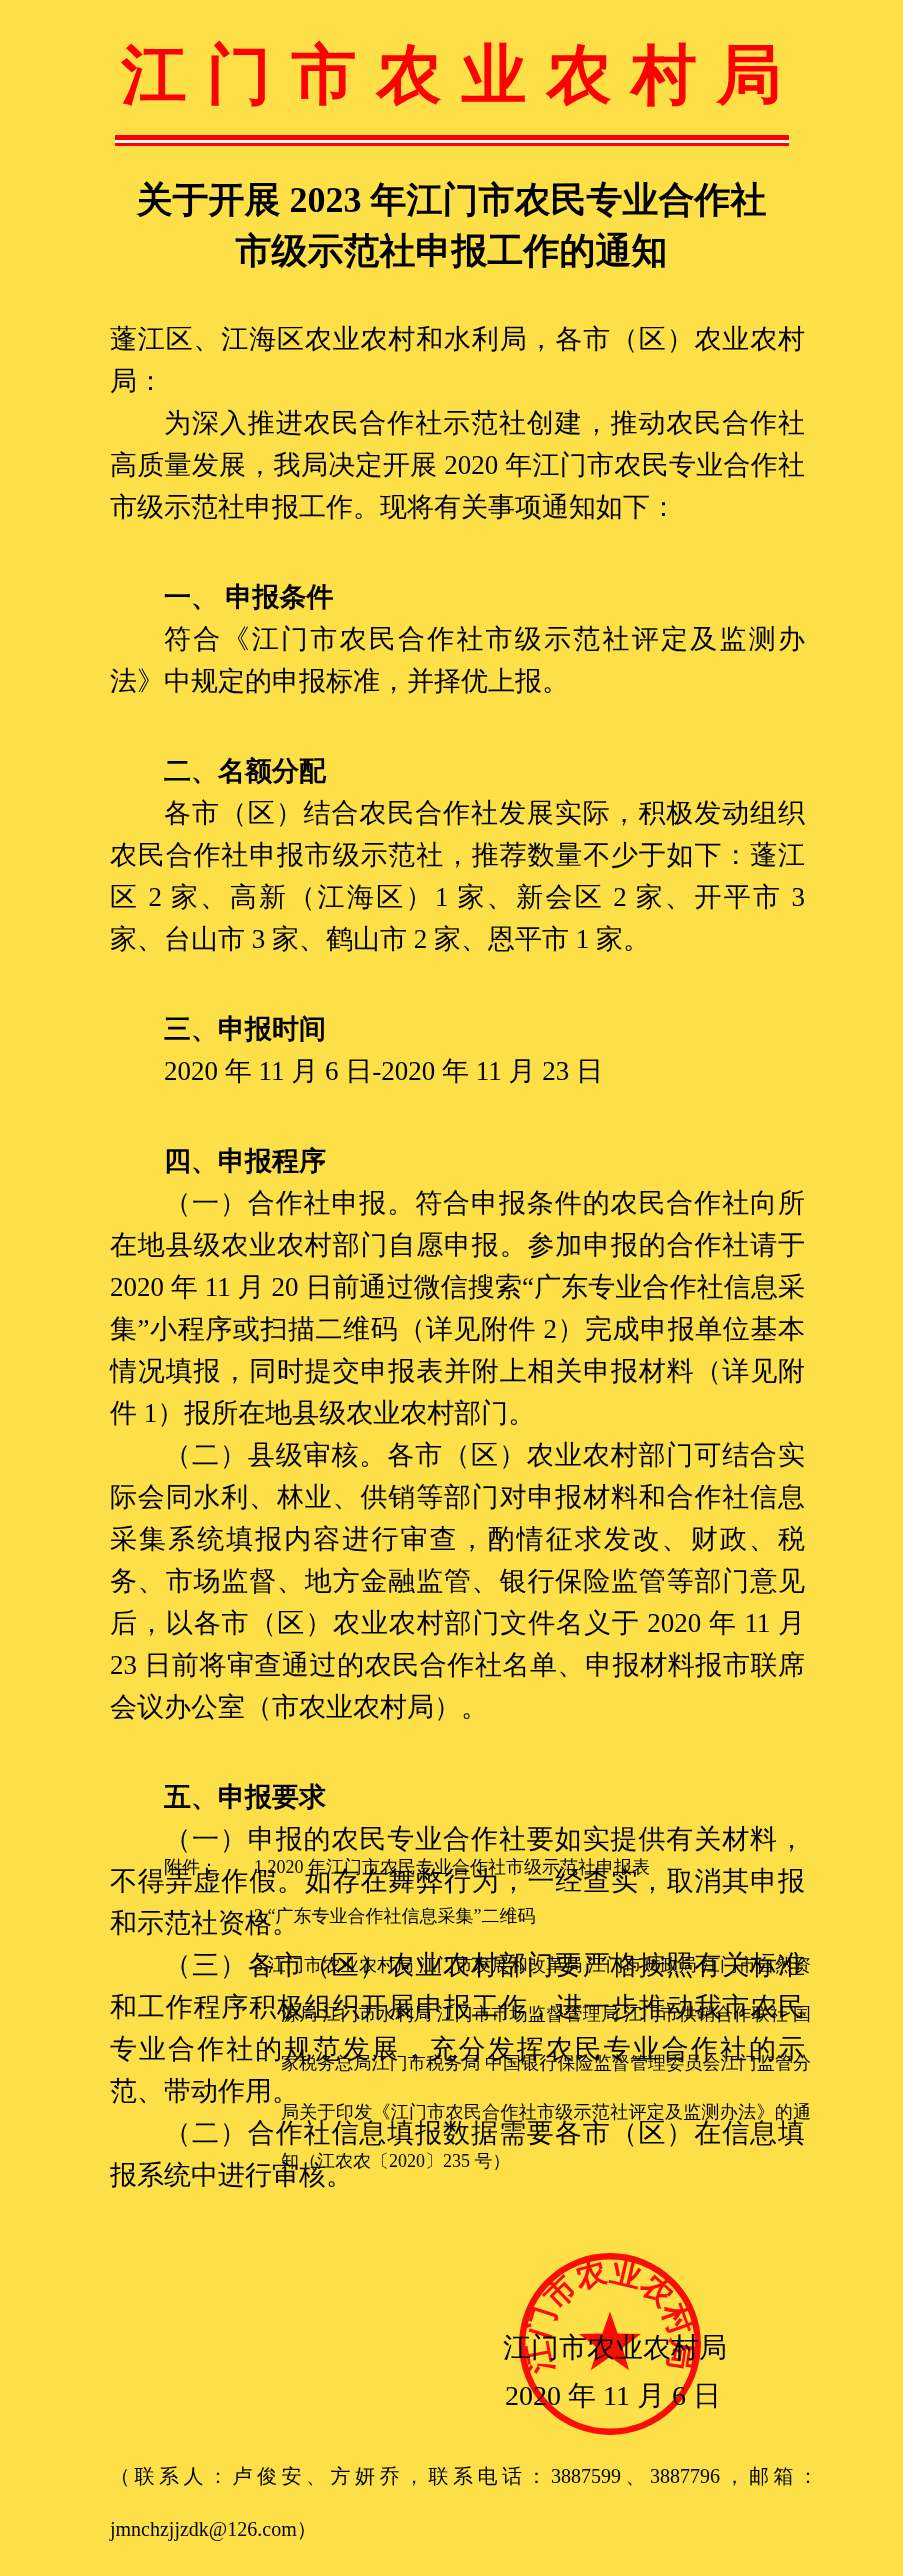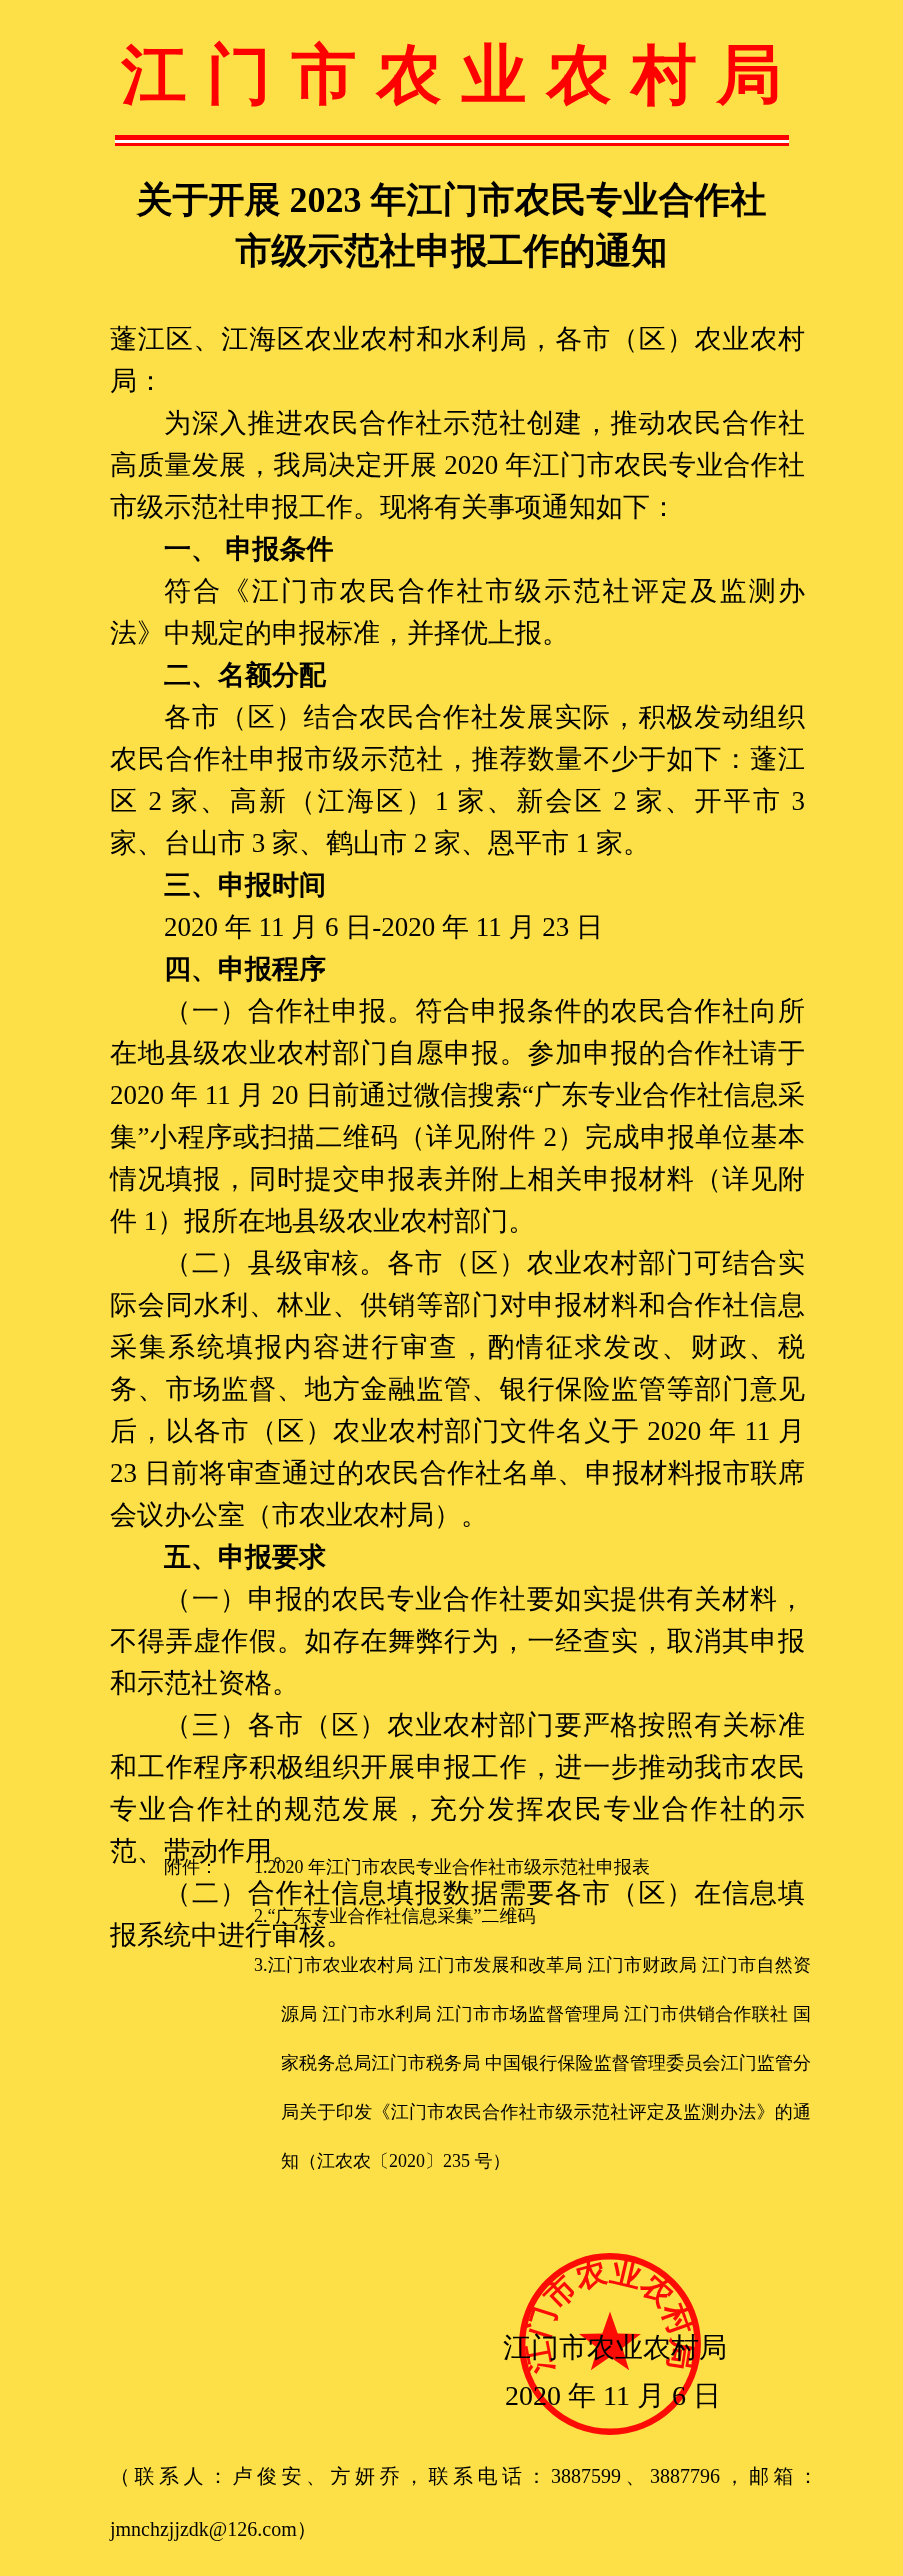--- a/index.html
+++ b/index.html
@@ -24,20 +24,21 @@
   }
   .body-block {
     position:absolute; top:318px; left:110px; width:695px;
     font-size:27px; line-height:42px; text-align:justify;
   }
   .body-block p { margin:0; text-indent:2em; }
   .body-block p.salutation { text-indent:0; }
   .body-block p.heading {
     font-weight:bold;
     font-family:"Liberation Sans","DejaVu Sans",sans-serif;
+    margin-top:48px;
   }
   .attachments {
     position:absolute; top:1843px; left:164px; width:647px;
     font-size:18px; line-height:49px; display:flex; align-items:flex-start;
   }
   .att-label { flex:0 0 auto; white-space:nowrap; }
   .att-items { flex:1 1 auto; }
   .att-items .att-item { padding-left:27px; text-indent:-27px; text-align:justify;margin-left:36px; }
   .sign-agency { position:absolute; top:2329px; left:503px; font-size:28px; white-space:nowrap; }
   .sign-date   { position:absolute; top:2377px; left:505px; font-size:28px; white-space:nowrap; }

